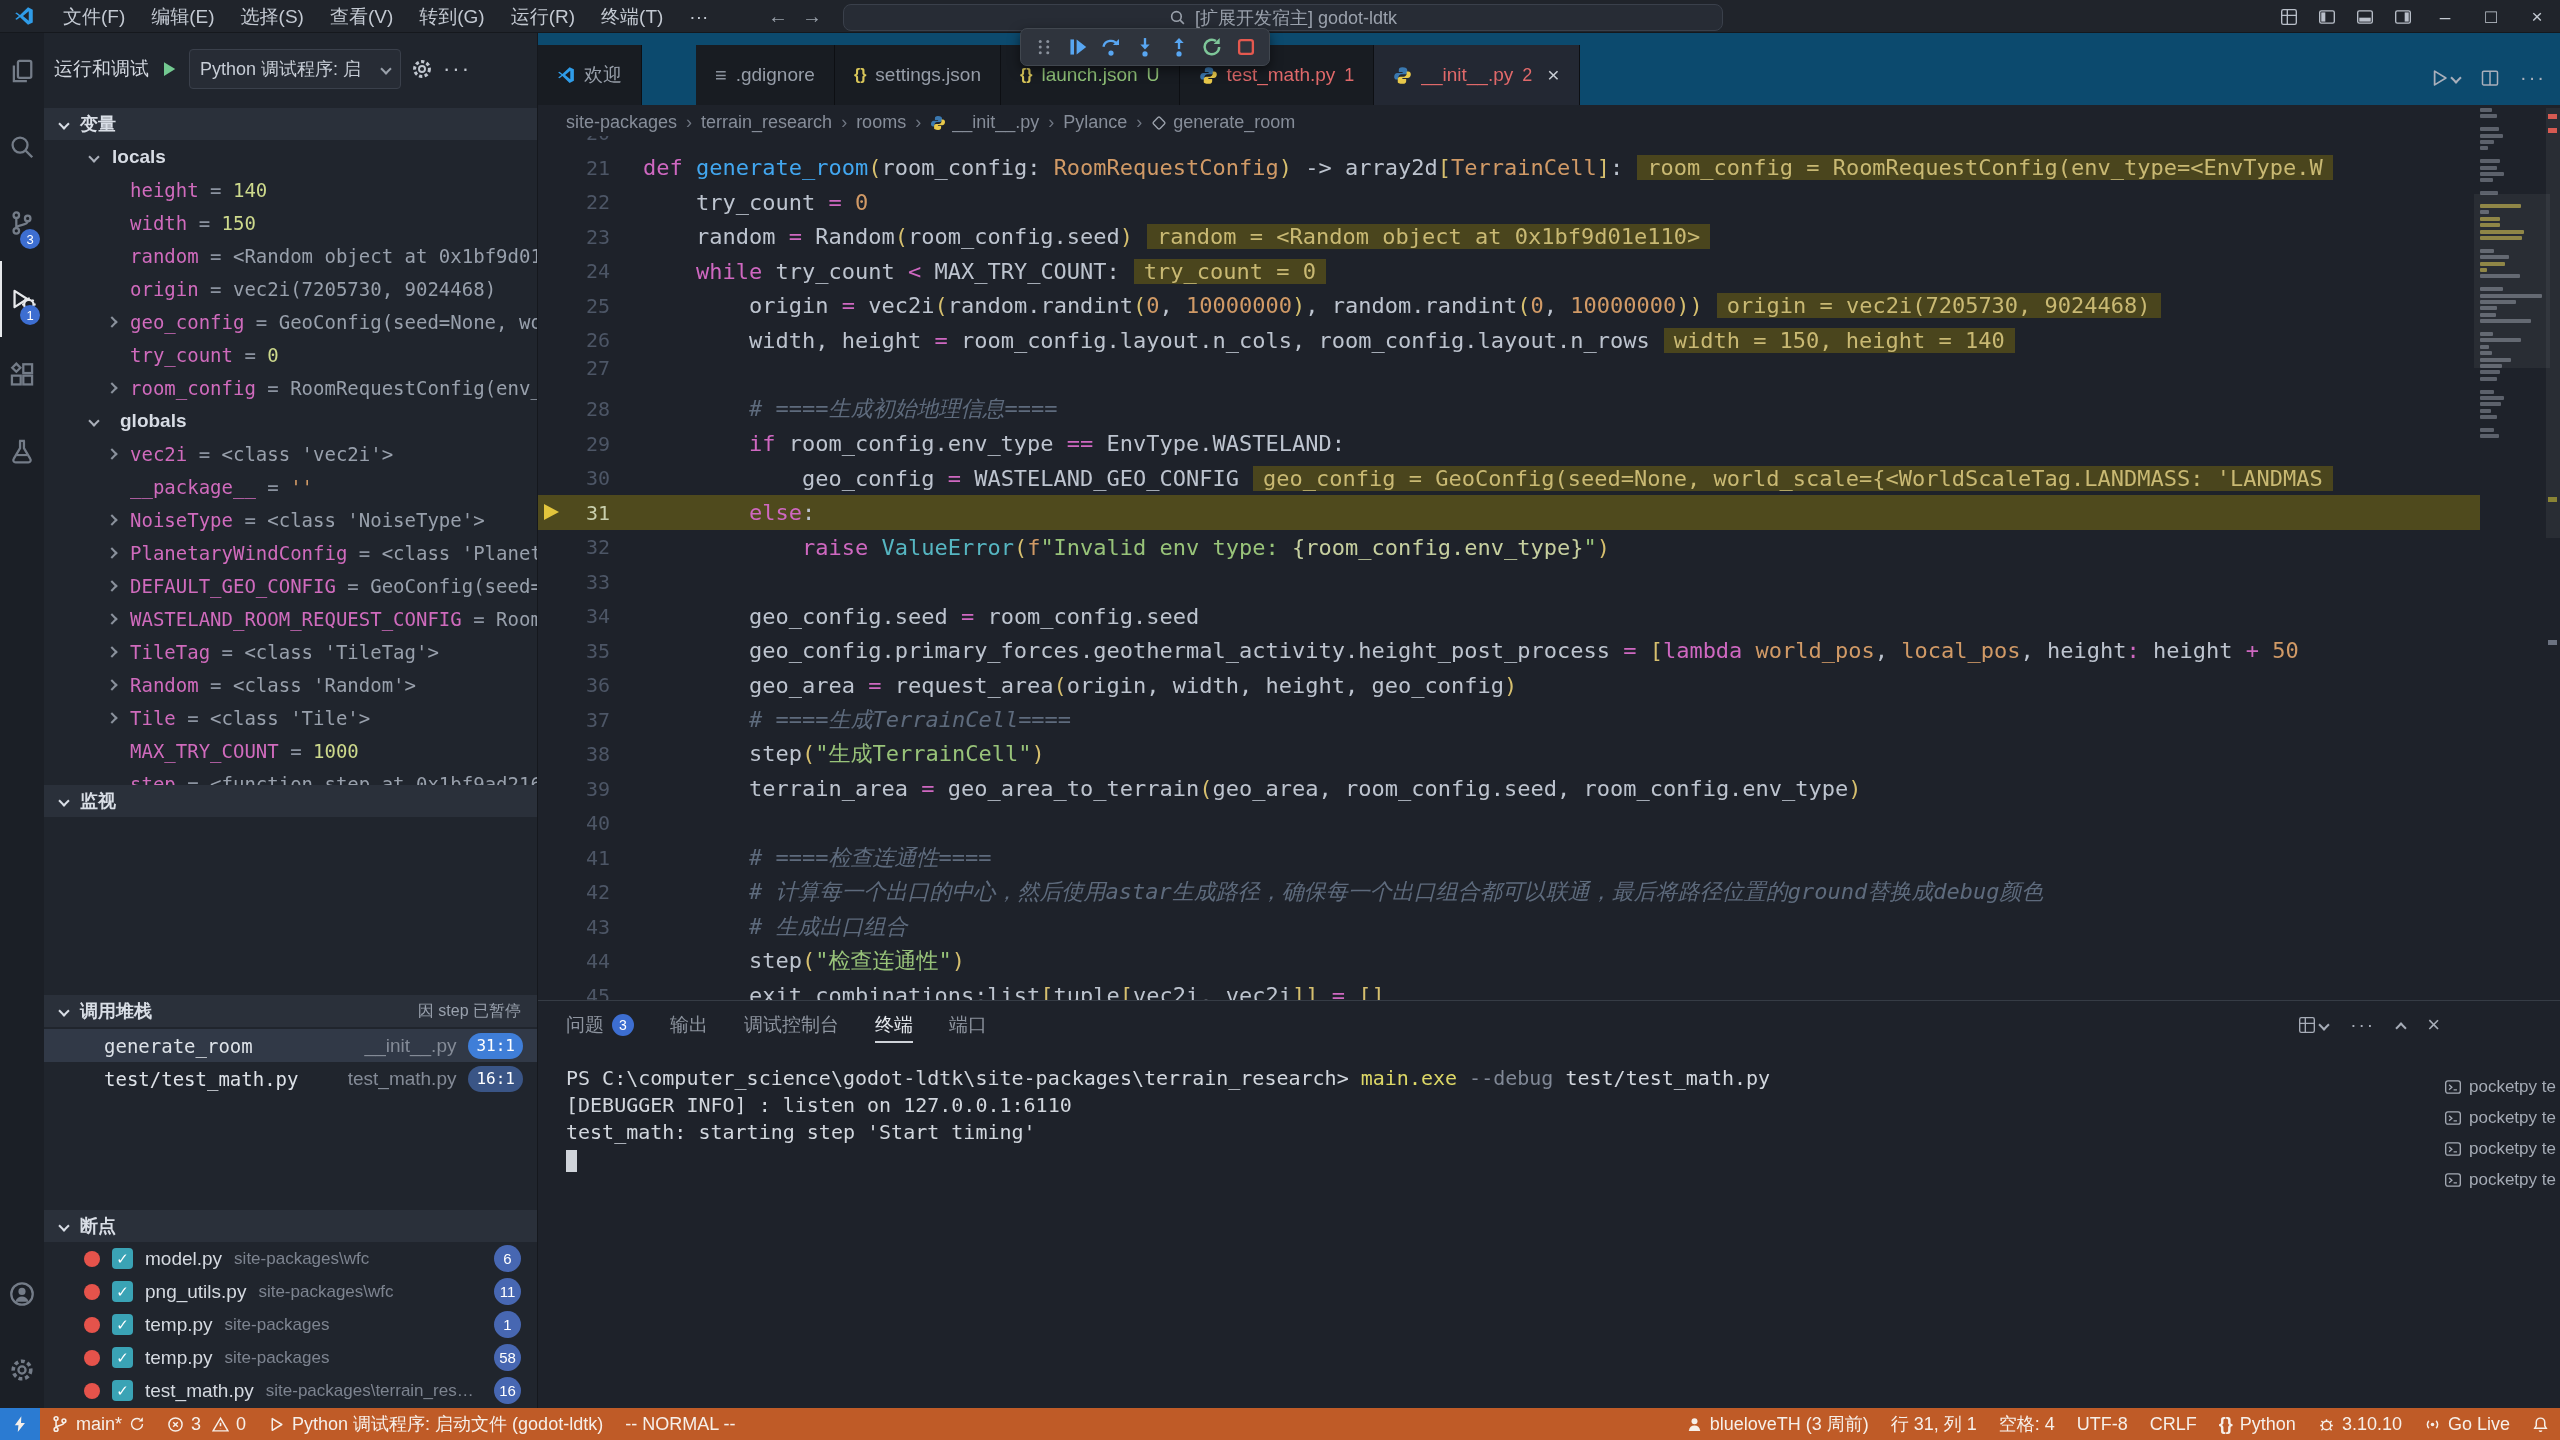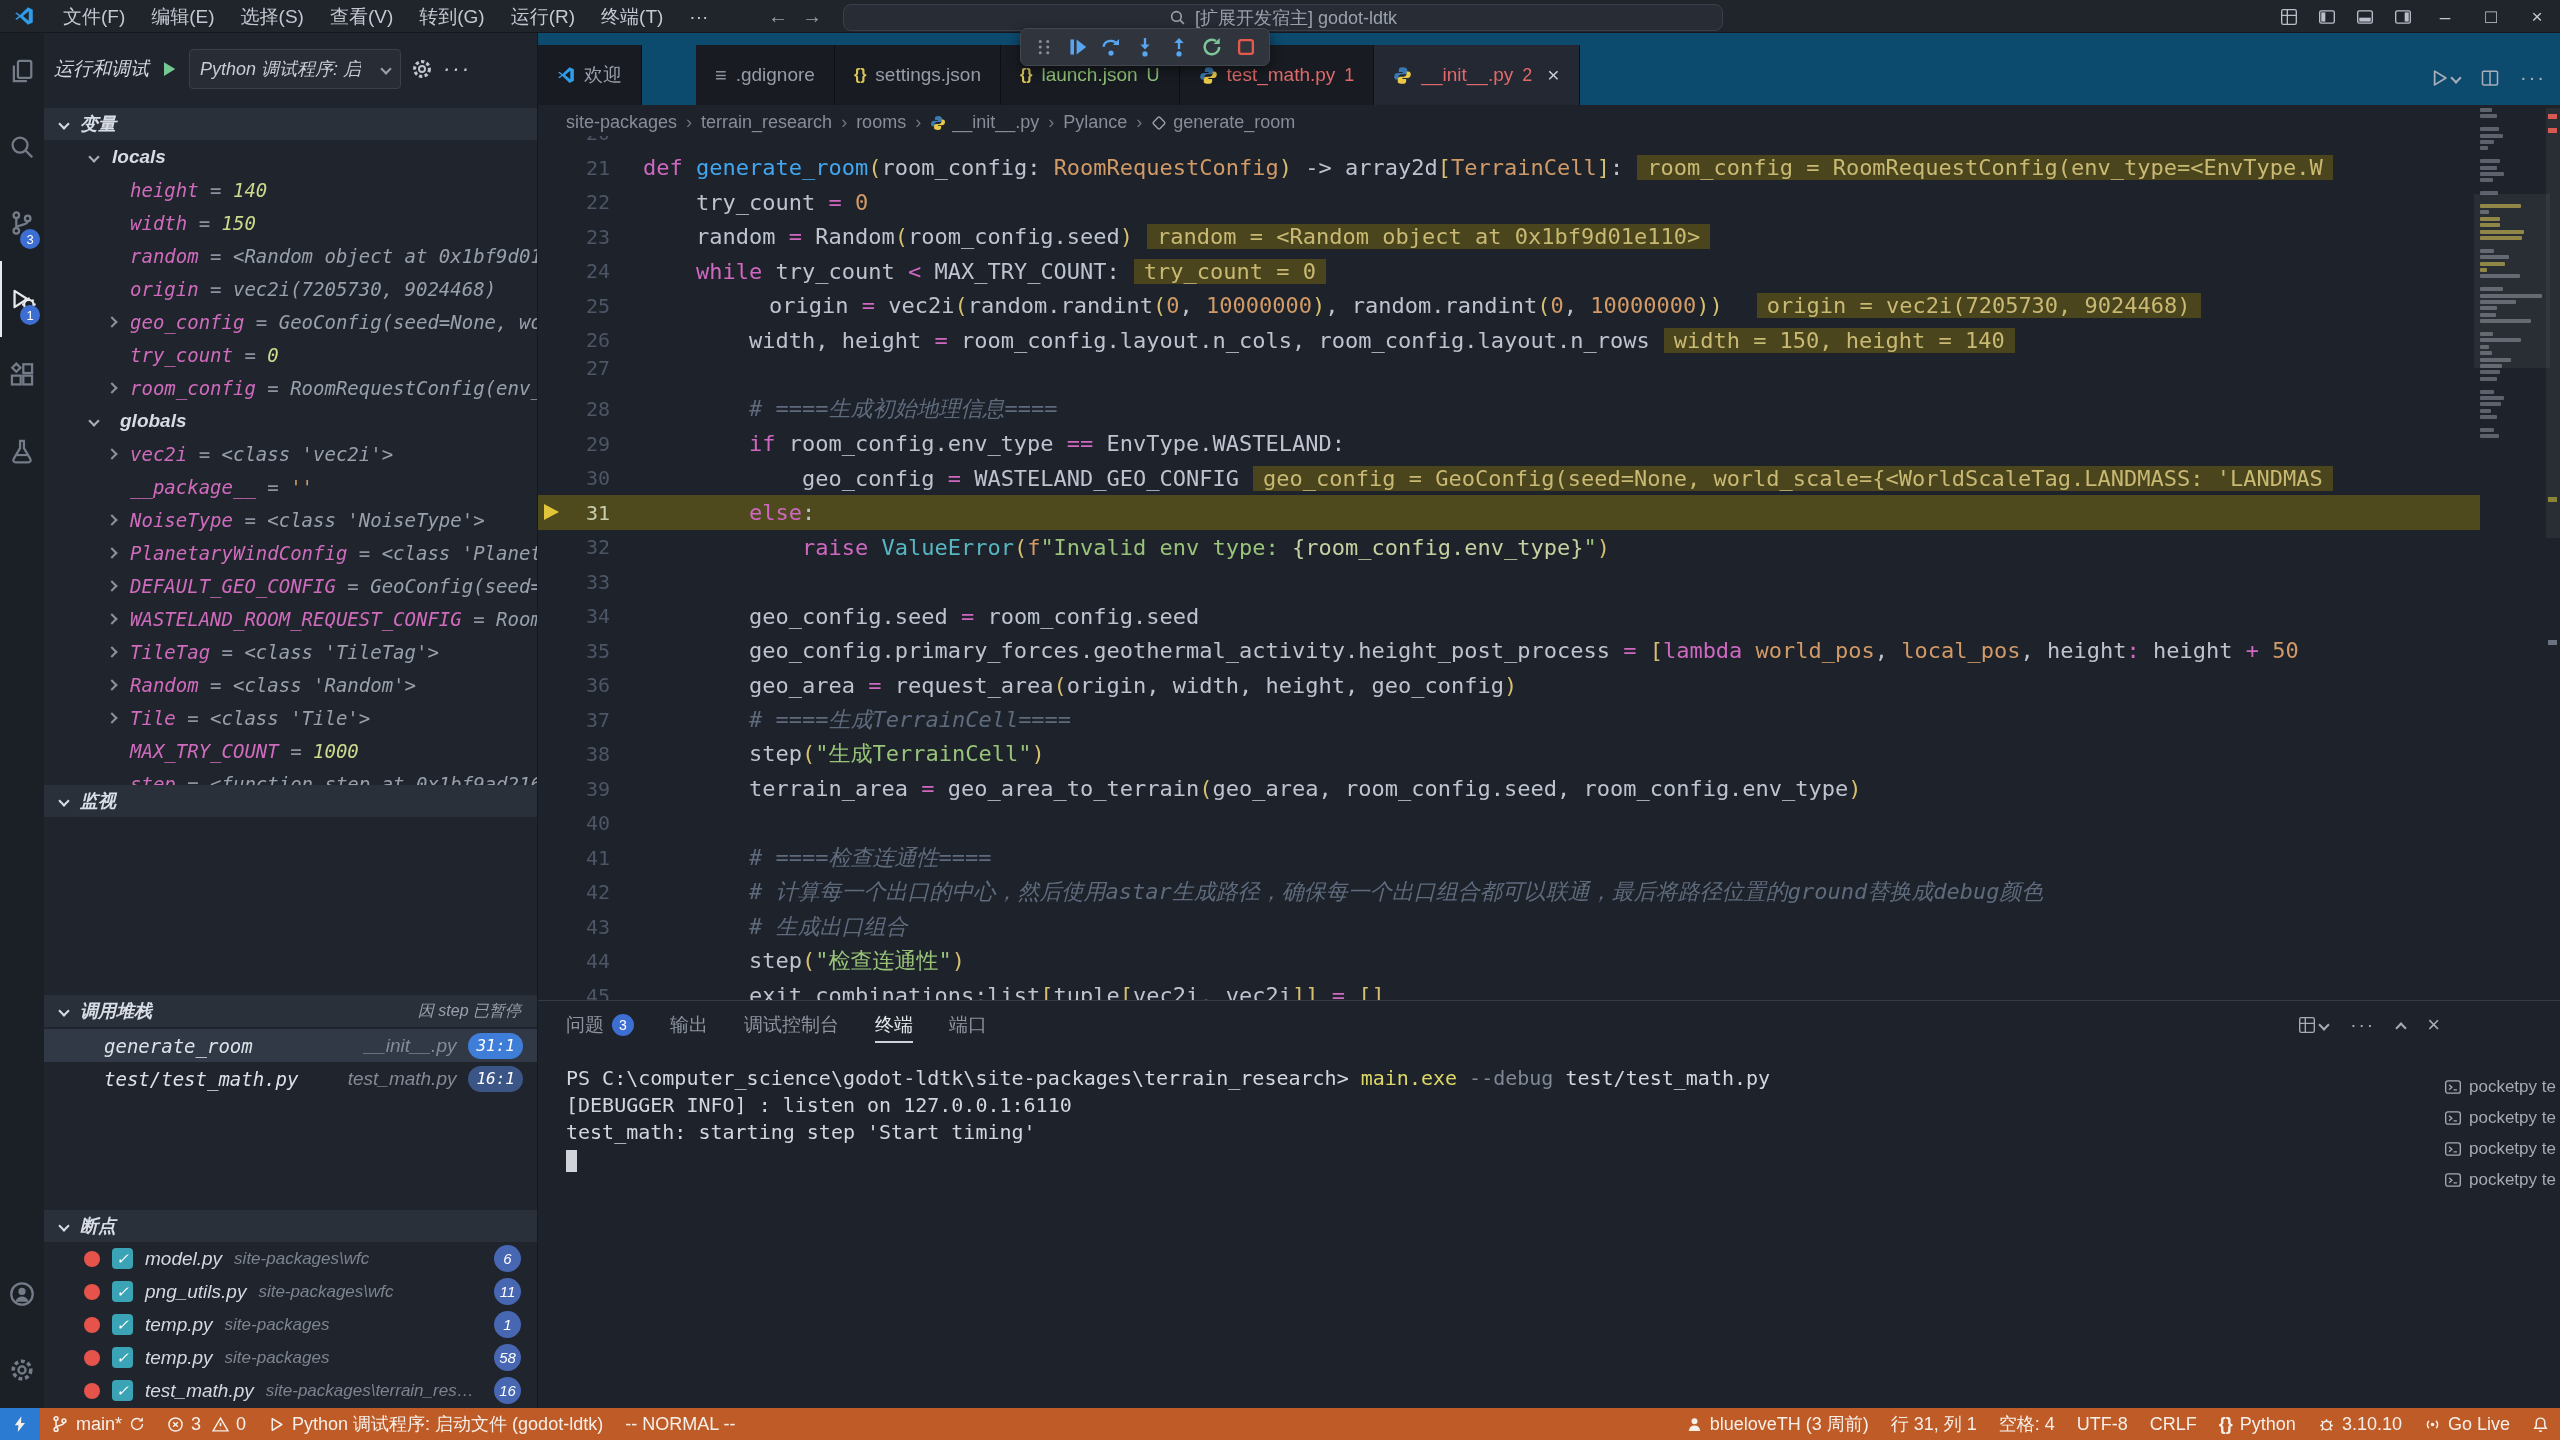--- a/index.html
+++ b/index.html
@@ -26,21 +26,21 @@
   .dbg-btn{width:28px;height:28px;display:flex;align-items:center;justify-content:center;}
 
   
   .activitybar{position:absolute;left:0;top:33px;width:44px;height:1375px;background:#1b1f26;}
   .act-item{position:relative;width:44px;height:76px;display:flex;align-items:center;justify-content:center;color:#747c88;}
   .act-item.active{color:#e7e9ec;border-left:2px solid #e7e9ec;}
   .act-badge{position:absolute;right:4px;bottom:12px;min-width:20px;height:20px;border-radius:10px;background:#3d6ed1;color:#fff;font-size:13px;display:flex;align-items:center;justify-content:center;padding:0 4px;}
   .act-bottom{position:absolute;bottom:0;left:0;}
 
   
-  .sidebar{position:absolute;left:44px;top:33px;width:494px;height:1375px;background:#20252d;border-right:1px solid #15181d;overflow:hidden;font-style:italic;}
+  .sidebar{position:absolute;left:44px;top:33px;width:494px;height:1375px;background:#20252d;border-right:1px solid #15181d;overflow:hidden;}
   .side-top{position:absolute;left:0;top:0;width:100%;height:72px;display:flex;align-items:center;padding:0 10px;gap:10px;}
   .side-title{font-size:19px;color:#d3d8e0;white-space:nowrap;}
   .launch-dd{display:flex;align-items:center;gap:8px;width:212px;height:40px;background:#272c35;border:1px solid #3a404b;border-radius:4px;padding:0 10px;font-size:18px;color:#c7cdd6;overflow:hidden;white-space:nowrap;}
   .sec-head{position:absolute;left:0;width:100%;height:32px;background:#2a303a;display:flex;align-items:center;gap:12px;padding:0 16px;font-size:18px;font-weight:bold;color:#d9dee6;}
   .sec-head .meta{margin-left:auto;font-weight:normal;font-size:16px;color:#99a1ad;}
   .vrow{position:absolute;left:0;width:100%;height:33px;display:flex;align-items:center;font-size:19px;white-space:nowrap;overflow:hidden;}
   .vrow .gchev{margin-left:46px;margin-right:14px;color:#aab0ba;}
   .vrow .glabel{font-weight:bold;color:#d7dce4;}
   .vrow .cchev{position:absolute;left:64px;color:#8a919c;}
   .vrow .vname{margin-left:86px;color:#d06bbd;}
@@ -630,21 +630,21 @@
       <div class="cl" style="top: 83px;">
         <span class="ln">23</span>
         <span class="ct"><span class="t-d">    random </span><span class="t-o">=</span><span class="t-d"> Random</span><span class="t-p">(</span><span class="t-d">room_config.seed</span><span class="t-p">)</span></span>
         <span class="ih">random = &lt;Random object at 0x1bf9d01e110&gt;</span>
       </div>
       <div class="cl" style="top: 117.5px;">
         <span class="ln">24</span>
         <span class="ct"><span class="t-k">    while</span><span class="t-d"> try_count </span><span class="t-o">&lt;</span><span class="t-d"> MAX_TRY_COUNT:</span></span>
         <span class="ih">try_count = 0</span>
       </div>
-      <div class="cl" style="top: 152px; gap: 20px;">
+      <div class="cl" style="top: 152px;">
         <span class="ln">25</span>
         <span class="ct"><span class="t-d">        origin </span><span class="t-o">=</span><span class="t-d"> vec2i</span><span class="t-p">(</span><span class="t-d">random.randint</span><span class="t-p">(</span><span class="t-n">0</span><span class="t-d">, </span><span class="t-n">10000000</span><span class="t-p">)</span><span class="t-d">, random.randint</span><span class="t-p">(</span><span class="t-n">0</span><span class="t-d">, </span><span class="t-n">10000000</span><span class="t-p">))</span></span>
         <span class="ih">origin = vec2i(7205730, 9024468)</span>
       </div>
       <div class="cl" style="top: 186.5px;">
         <span class="ln">26</span>
         <span class="ct"><span class="t-d">        width, height </span><span class="t-o">=</span><span class="t-d"> room_config.layout.n_cols, room_config.layout.n_rows</span></span>
         <span class="ih">width = 150, height = 140</span>
       </div>
       <div class="cl" style="top: 214px;">

